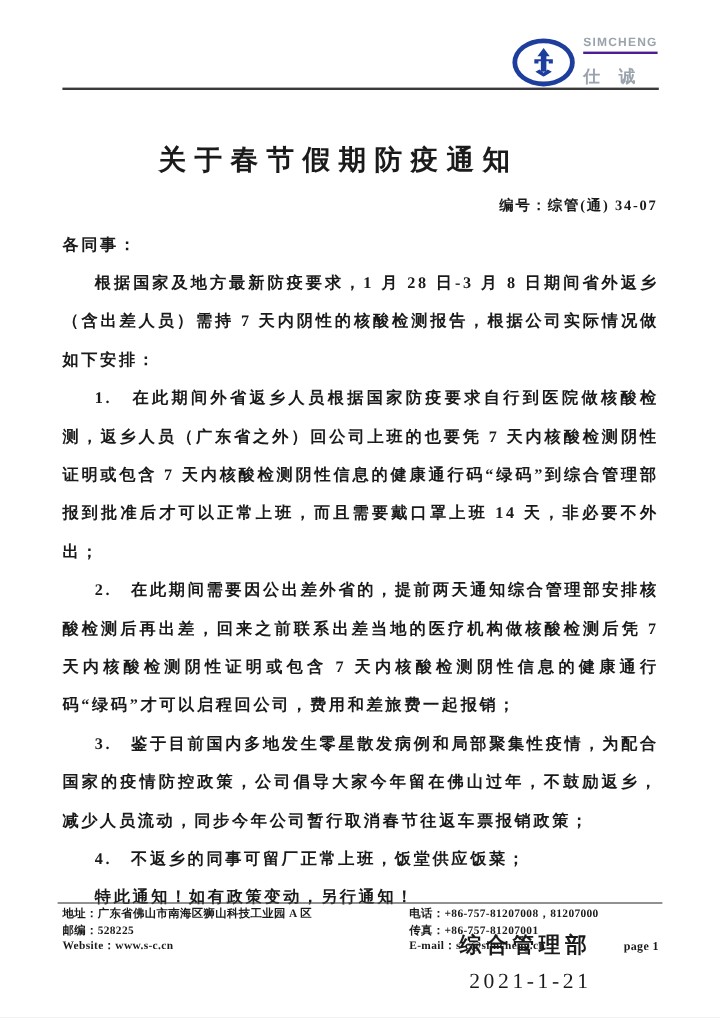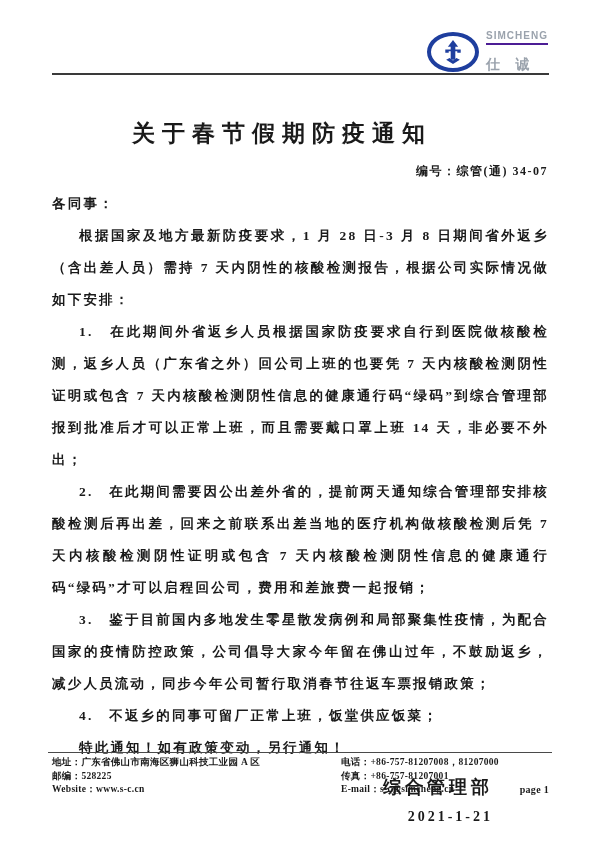--- a/index.html
+++ b/index.html
@@ -34,21 +34,21 @@
   
   .doc-body{
     position:absolute;top:188px;left:52px;width:497px;
     font-size:13.5px;line-height:32px;letter-spacing:2.2px;
     font-weight:600;text-align:justify;
   }
   .doc-body p{margin:0;text-indent:2em;}
   .salutation{text-indent:0 !important;}
   .signature{margin-top:8px;padding-right:56px;text-align:right;}
   .sig-dept{font-size:18px;letter-spacing:4px;font-weight:600;line-height:30px;}
-  .sig-date{font-size:14px;letter-spacing:3px;font-weight:700;line-height:30px;}
+  .sig-date{font-size:18px;letter-spacing:3px;font-weight:400;line-height:30px;}
   
   .footer-rule{position:absolute;top:752px;left:48px;width:504px;border-top:1.5px solid #4a4a4a;}
   .footer{
     position:absolute;top:756px;left:52px;width:497px;
     font-size:9.5px;line-height:13.5px;font-weight:600;letter-spacing:.3px;
     font-family:"Liberation Serif","DejaVu Serif",serif;
   }
   .footer .col-left{position:absolute;left:0;top:0;width:245px;}
   .footer .col-right{position:absolute;left:248px;top:0;width:175px;margin-left:41px;}
   .footer .page-num{position:absolute;right:0;top:27px;font-weight:bold;font-size:10px;}

